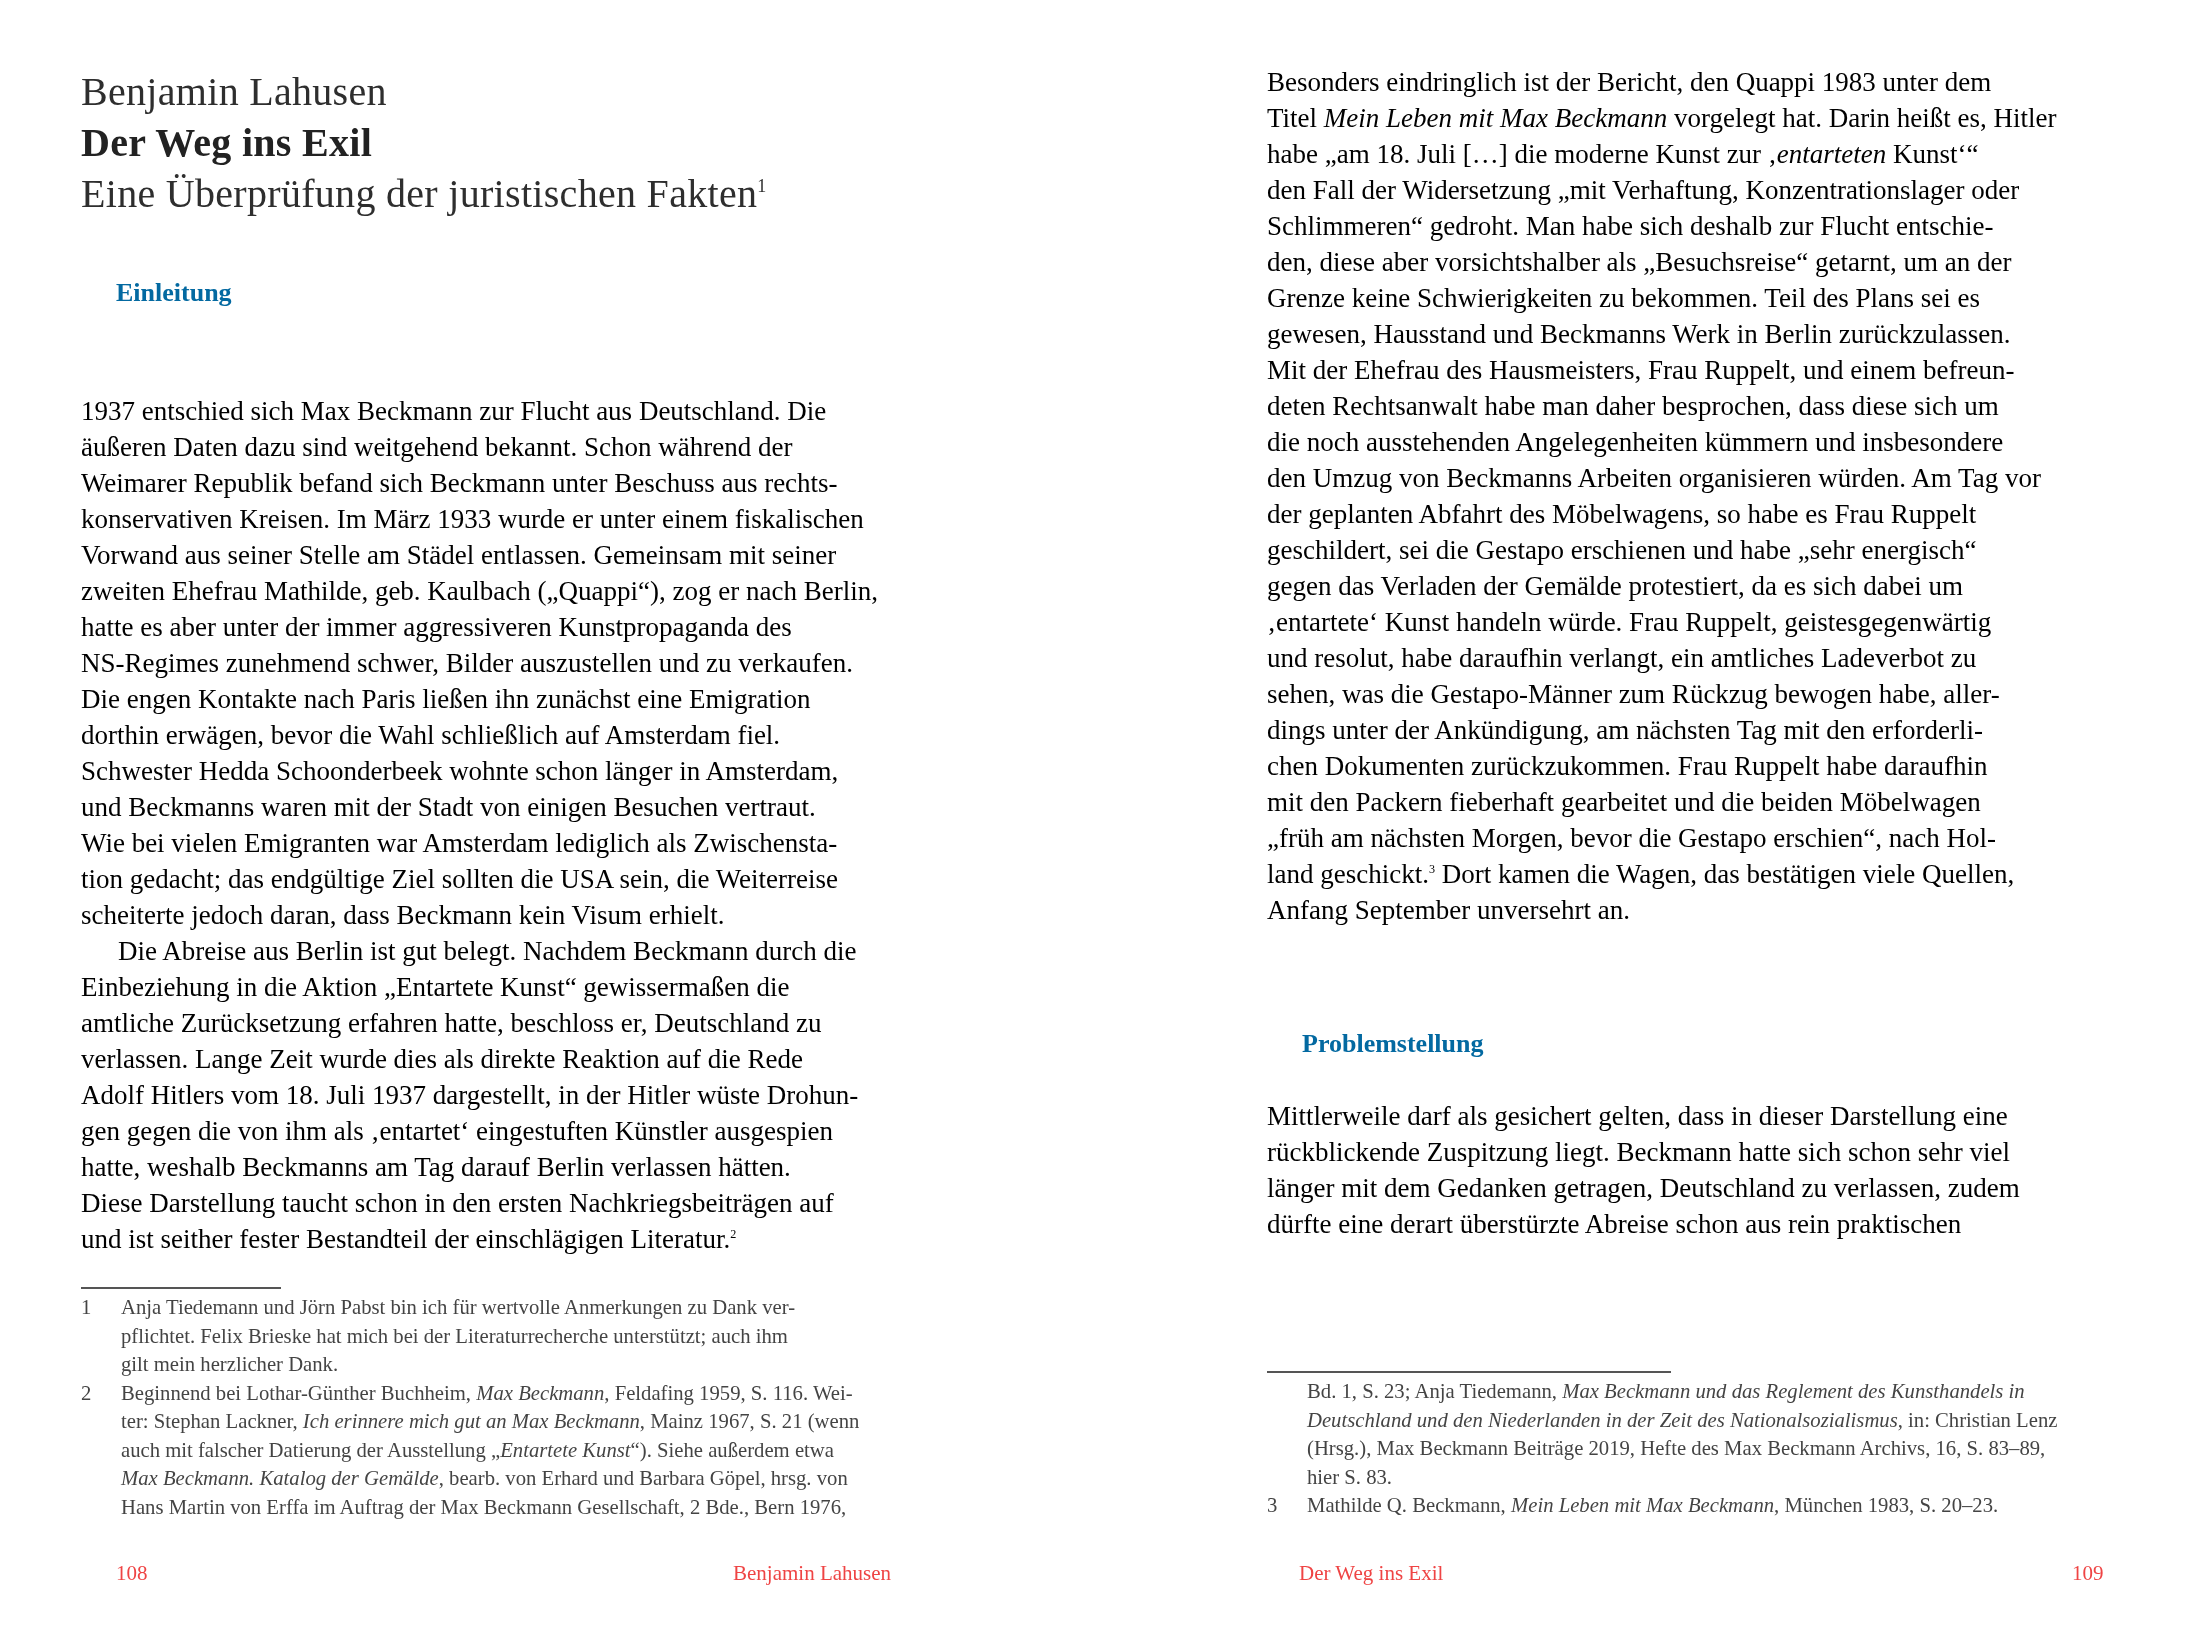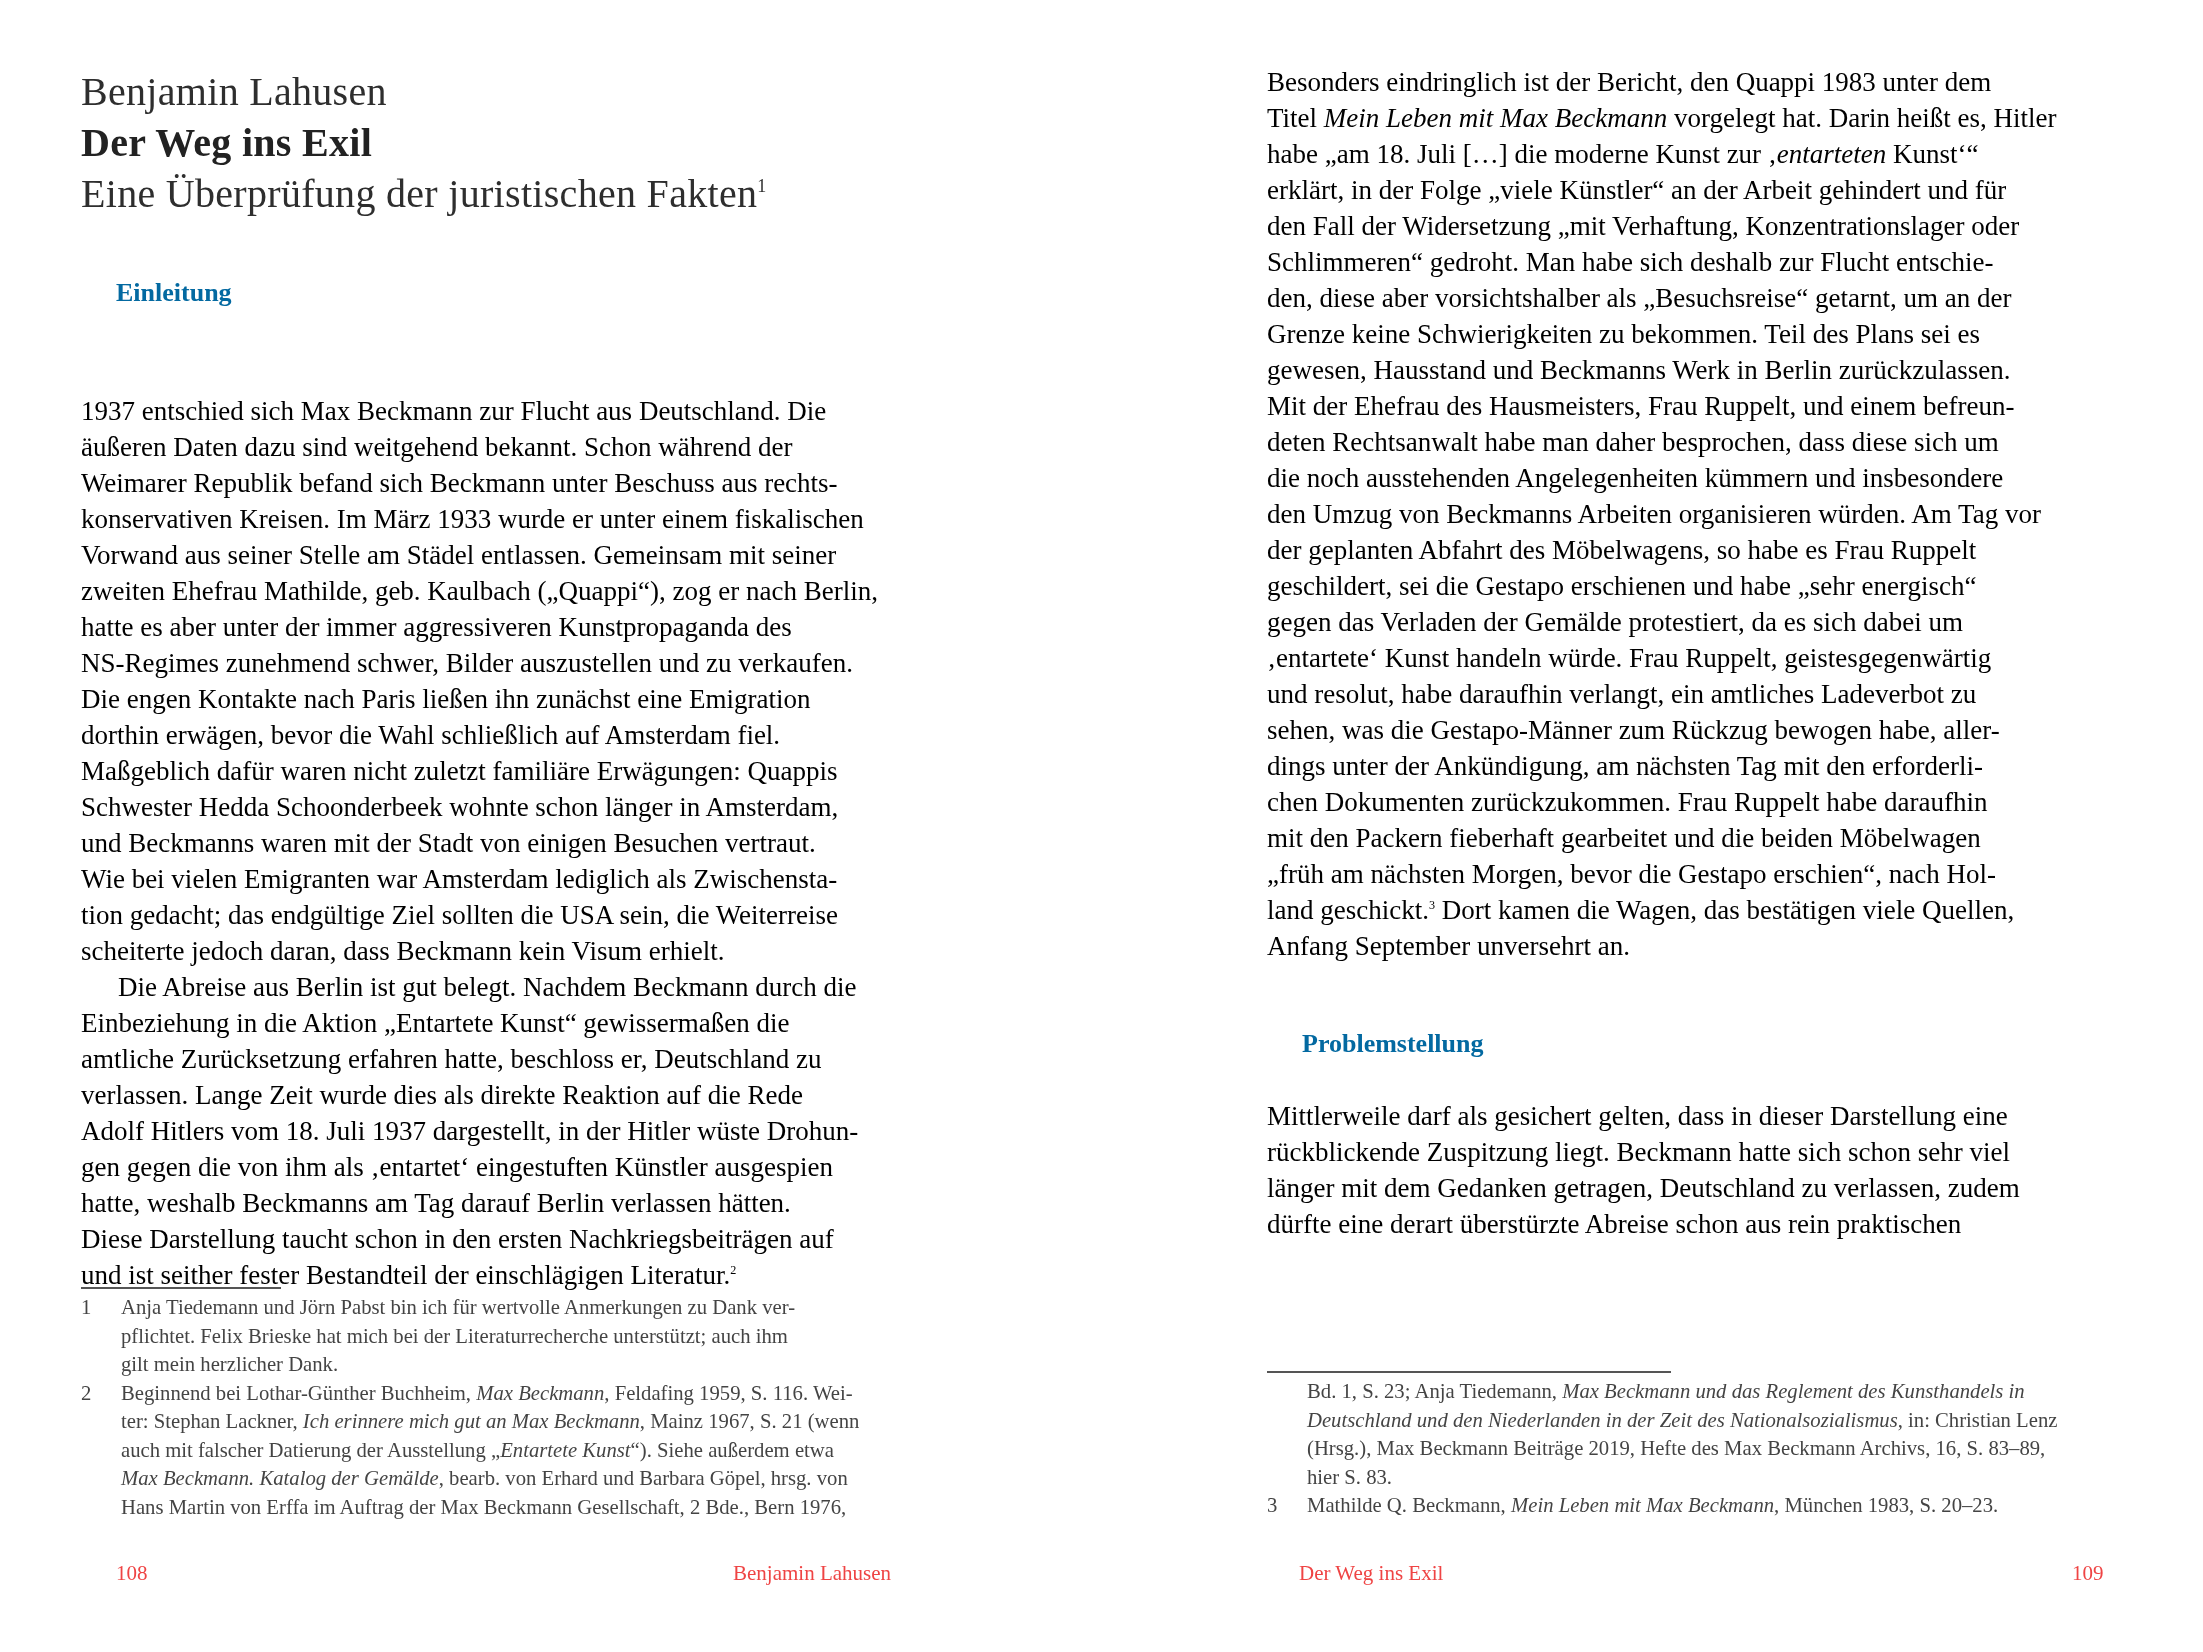--- a/index.html
+++ b/index.html
@@ -47,21 +47,20 @@
       <div class="line"><span>1937 entschied sich Max Beckmann zur Flucht aus Deutschland. Die</span></div>
       <div class="line"><span>äußeren Daten dazu sind weitgehend bekannt. Schon während der</span></div>
       <div class="line"><span>Weimarer Republik befand sich Beckmann unter Beschuss aus rechts-</span></div>
       <div class="line"><span>konservativen Kreisen. Im März 1933 wurde er unter einem fiskalischen</span></div>
       <div class="line"><span>Vorwand aus seiner Stelle am Städel entlassen. Gemeinsam mit seiner</span></div>
       <div class="line"><span>zweiten Ehefrau Mathilde, geb. Kaulbach („Quappi“), zog er nach Berlin,</span></div>
       <div class="line"><span>hatte es aber unter der immer aggressiveren Kunstpropaganda des</span></div>
       <div class="line"><span>NS-Regimes zunehmend schwer, Bilder auszustellen und zu verkaufen.</span></div>
       <div class="line"><span>Die engen Kontakte nach Paris ließen ihn zunächst eine Emigration</span></div>
       <div class="line"><span>dorthin erwägen, bevor die Wahl schließlich auf Amsterdam fiel.</span></div>
-      <div class="line"><span>Maßgeblich dafür waren nicht zuletzt familiäre Erwägungen: Quappis</span></div>
       <div class="line"><span>Schwester Hedda Schoonderbeek wohnte schon länger in Amsterdam,</span></div>
       <div class="line"><span>und Beckmanns waren mit der Stadt von einigen Besuchen vertraut.</span></div>
       <div class="line"><span>Wie bei vielen Emigranten war Amsterdam lediglich als Zwischensta-</span></div>
       <div class="line"><span>tion gedacht; das endgültige Ziel sollten die USA sein, die Weiterreise</span></div>
       <div class="line"><span>scheiterte jedoch daran, dass Beckmann kein Visum erhielt.</span></div>
       <div class="line indent"><span>Die Abreise aus Berlin ist gut belegt. Nachdem Beckmann durch die</span></div>
       <div class="line"><span>Einbeziehung in die Aktion „Entartete Kunst“ gewissermaßen die</span></div>
       <div class="line"><span>amtliche Zurücksetzung erfahren hatte, beschloss er, Deutschland zu</span></div>
       <div class="line"><span>verlassen. Lange Zeit wurde dies als direkte Reaktion auf die Rede</span></div>
       <div class="line"><span>Adolf Hitlers vom 18. Juli 1937 dargestellt, in der Hitler wüste Drohun-</span></div>
@@ -95,21 +94,20 @@
 
   <div class="running-foot" style="left:116px;">108</div>
   <div class="running-foot" style="left:733px;">Benjamin Lahusen</div>
 </div>
 
 <div class="page" id="page-right">
   <div class="body-text" id="right-body-1" style="left:165px; top:64px;">
       <div class="line"><span>Besonders eindringlich ist der Bericht, den Quappi 1983 unter dem</span></div>
       <div class="line"><span>Titel </span><i>Mein Leben mit Max Beckmann</i><span> vorgelegt hat. Darin heißt es, Hitler</span></div>
       <div class="line"><span>habe „am 18. Juli […] die moderne Kunst zur ‚</span><i>entarteten</i><span> Kunst‘“</span></div>
-      <div class="line"><span>erklärt, in der Folge „viele Künstler“ an der Arbeit gehindert und für</span></div>
       <div class="line"><span>den Fall der Widersetzung „mit Verhaftung, Konzentrationslager oder</span></div>
       <div class="line"><span>Schlimmeren“ gedroht. Man habe sich deshalb zur Flucht entschie-</span></div>
       <div class="line"><span>den, diese aber vorsichtshalber als „Besuchsreise“ getarnt, um an der</span></div>
       <div class="line"><span>Grenze keine Schwierigkeiten zu bekommen. Teil des Plans sei es</span></div>
       <div class="line"><span>gewesen, Hausstand und Beckmanns Werk in Berlin zurückzulassen.</span></div>
       <div class="line"><span>Mit der Ehefrau des Hausmeisters, Frau Ruppelt, und einem befreun-</span></div>
       <div class="line"><span>deten Rechtsanwalt habe man daher besprochen, dass diese sich um</span></div>
       <div class="line"><span>die noch ausstehenden Angelegenheiten kümmern und insbesondere</span></div>
       <div class="line"><span>den Umzug von Beckmanns Arbeiten organisieren würden. Am Tag vor</span></div>
       <div class="line"><span>der geplanten Abfahrt des Möbelwagens, so habe es Frau Ruppelt</span></div>

